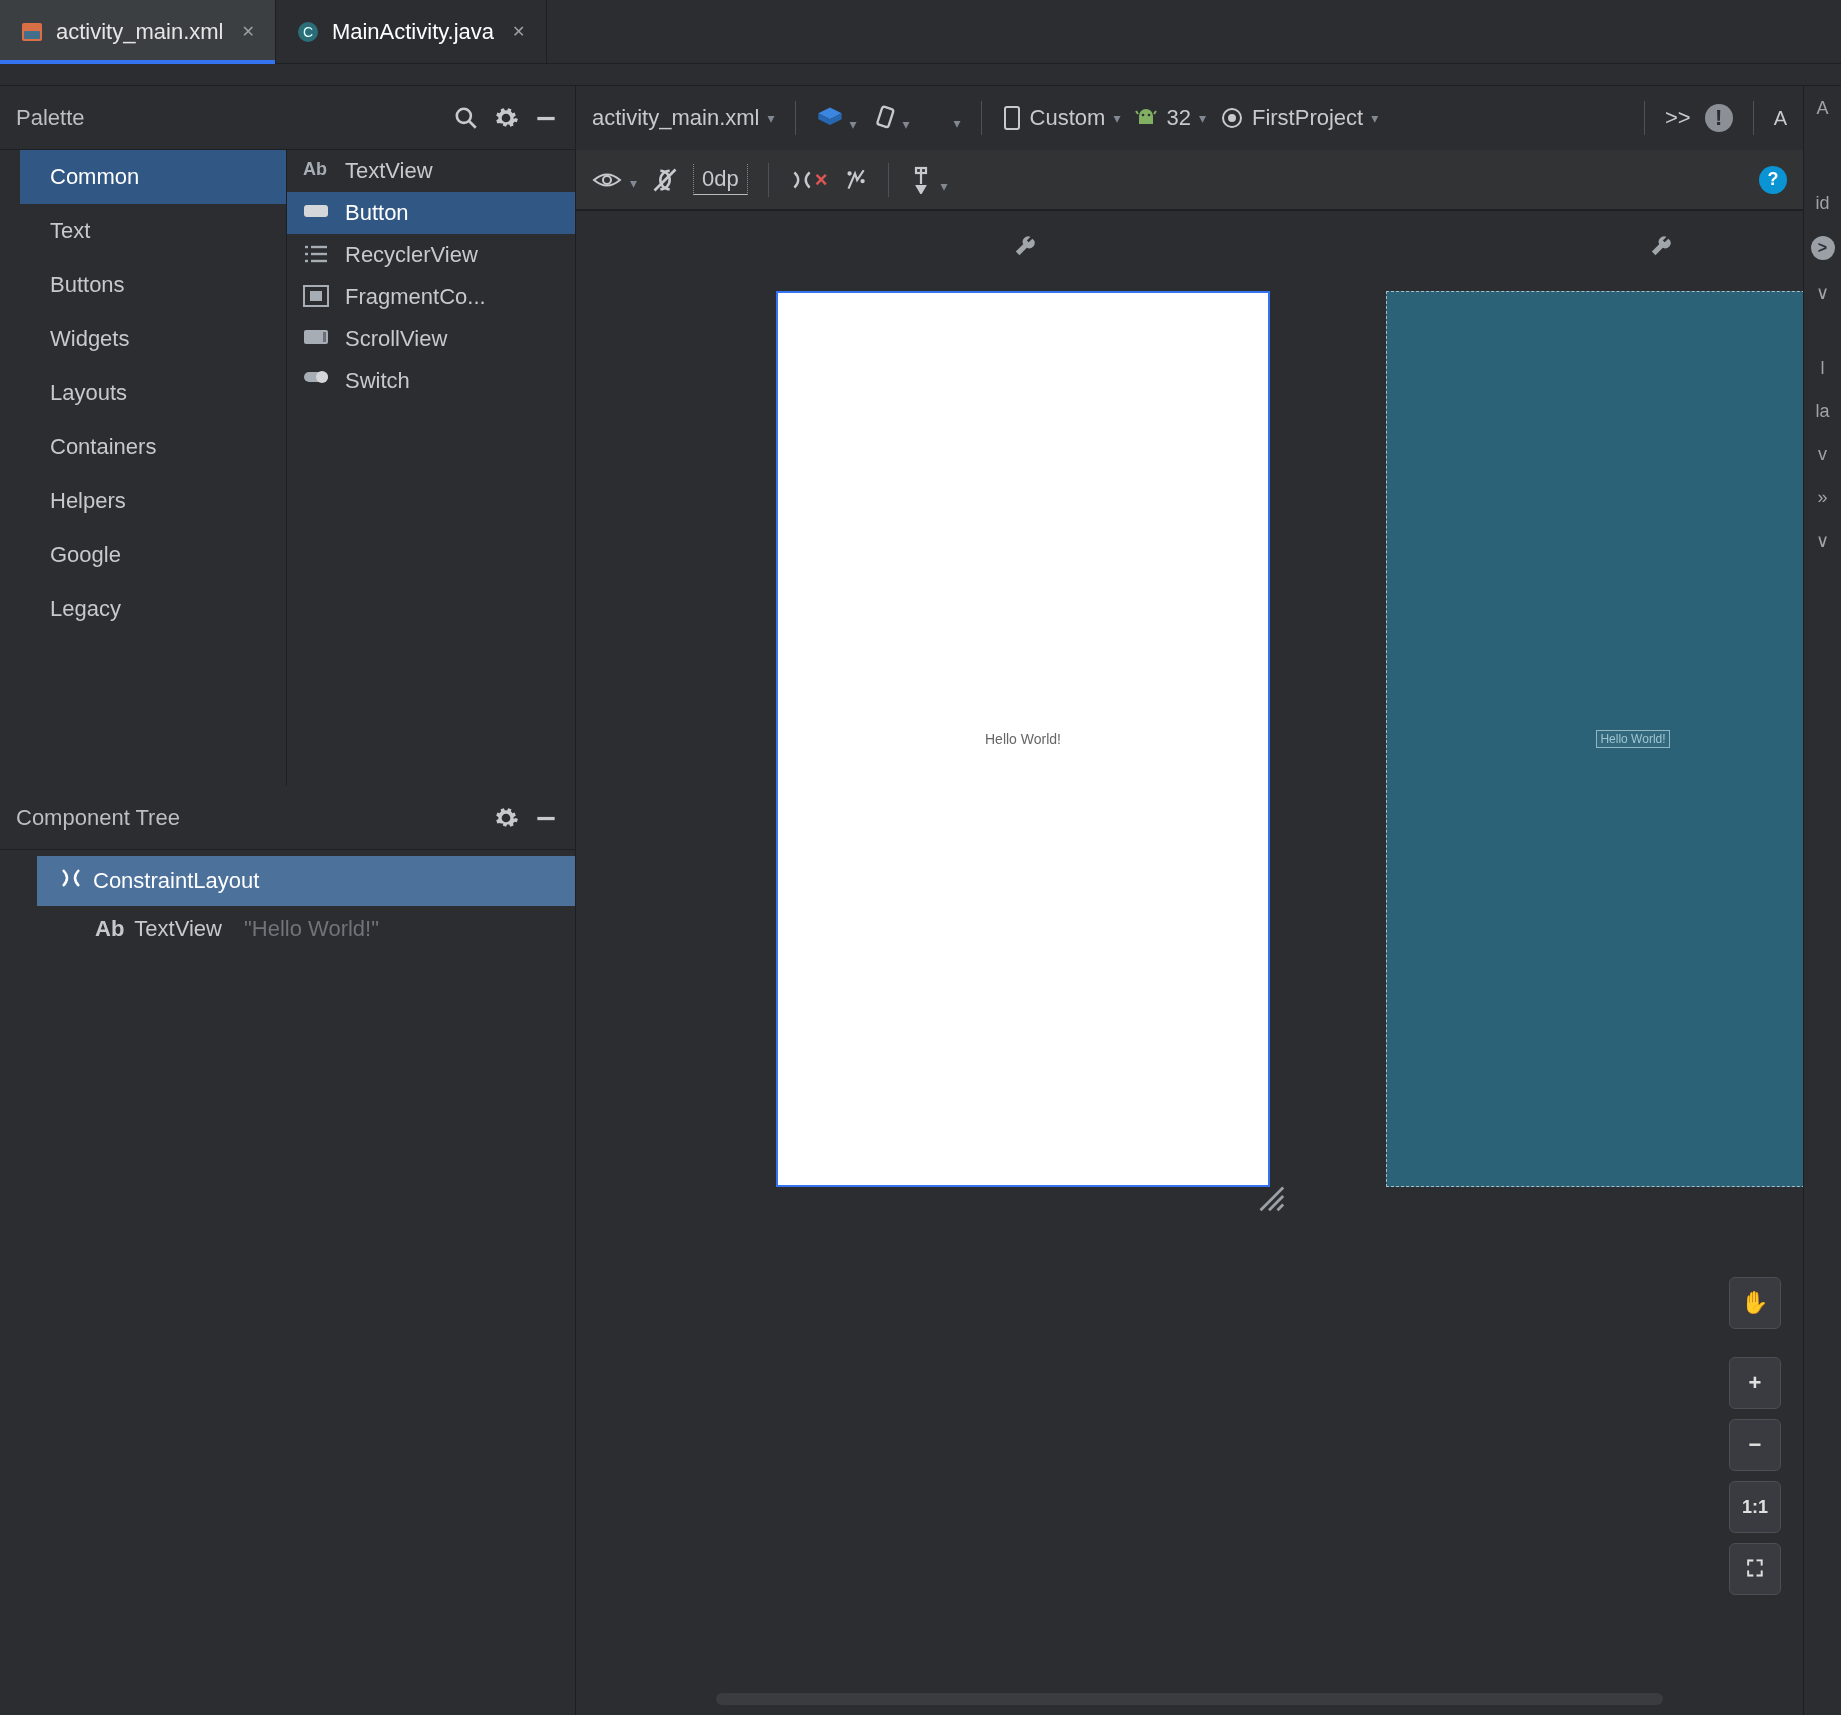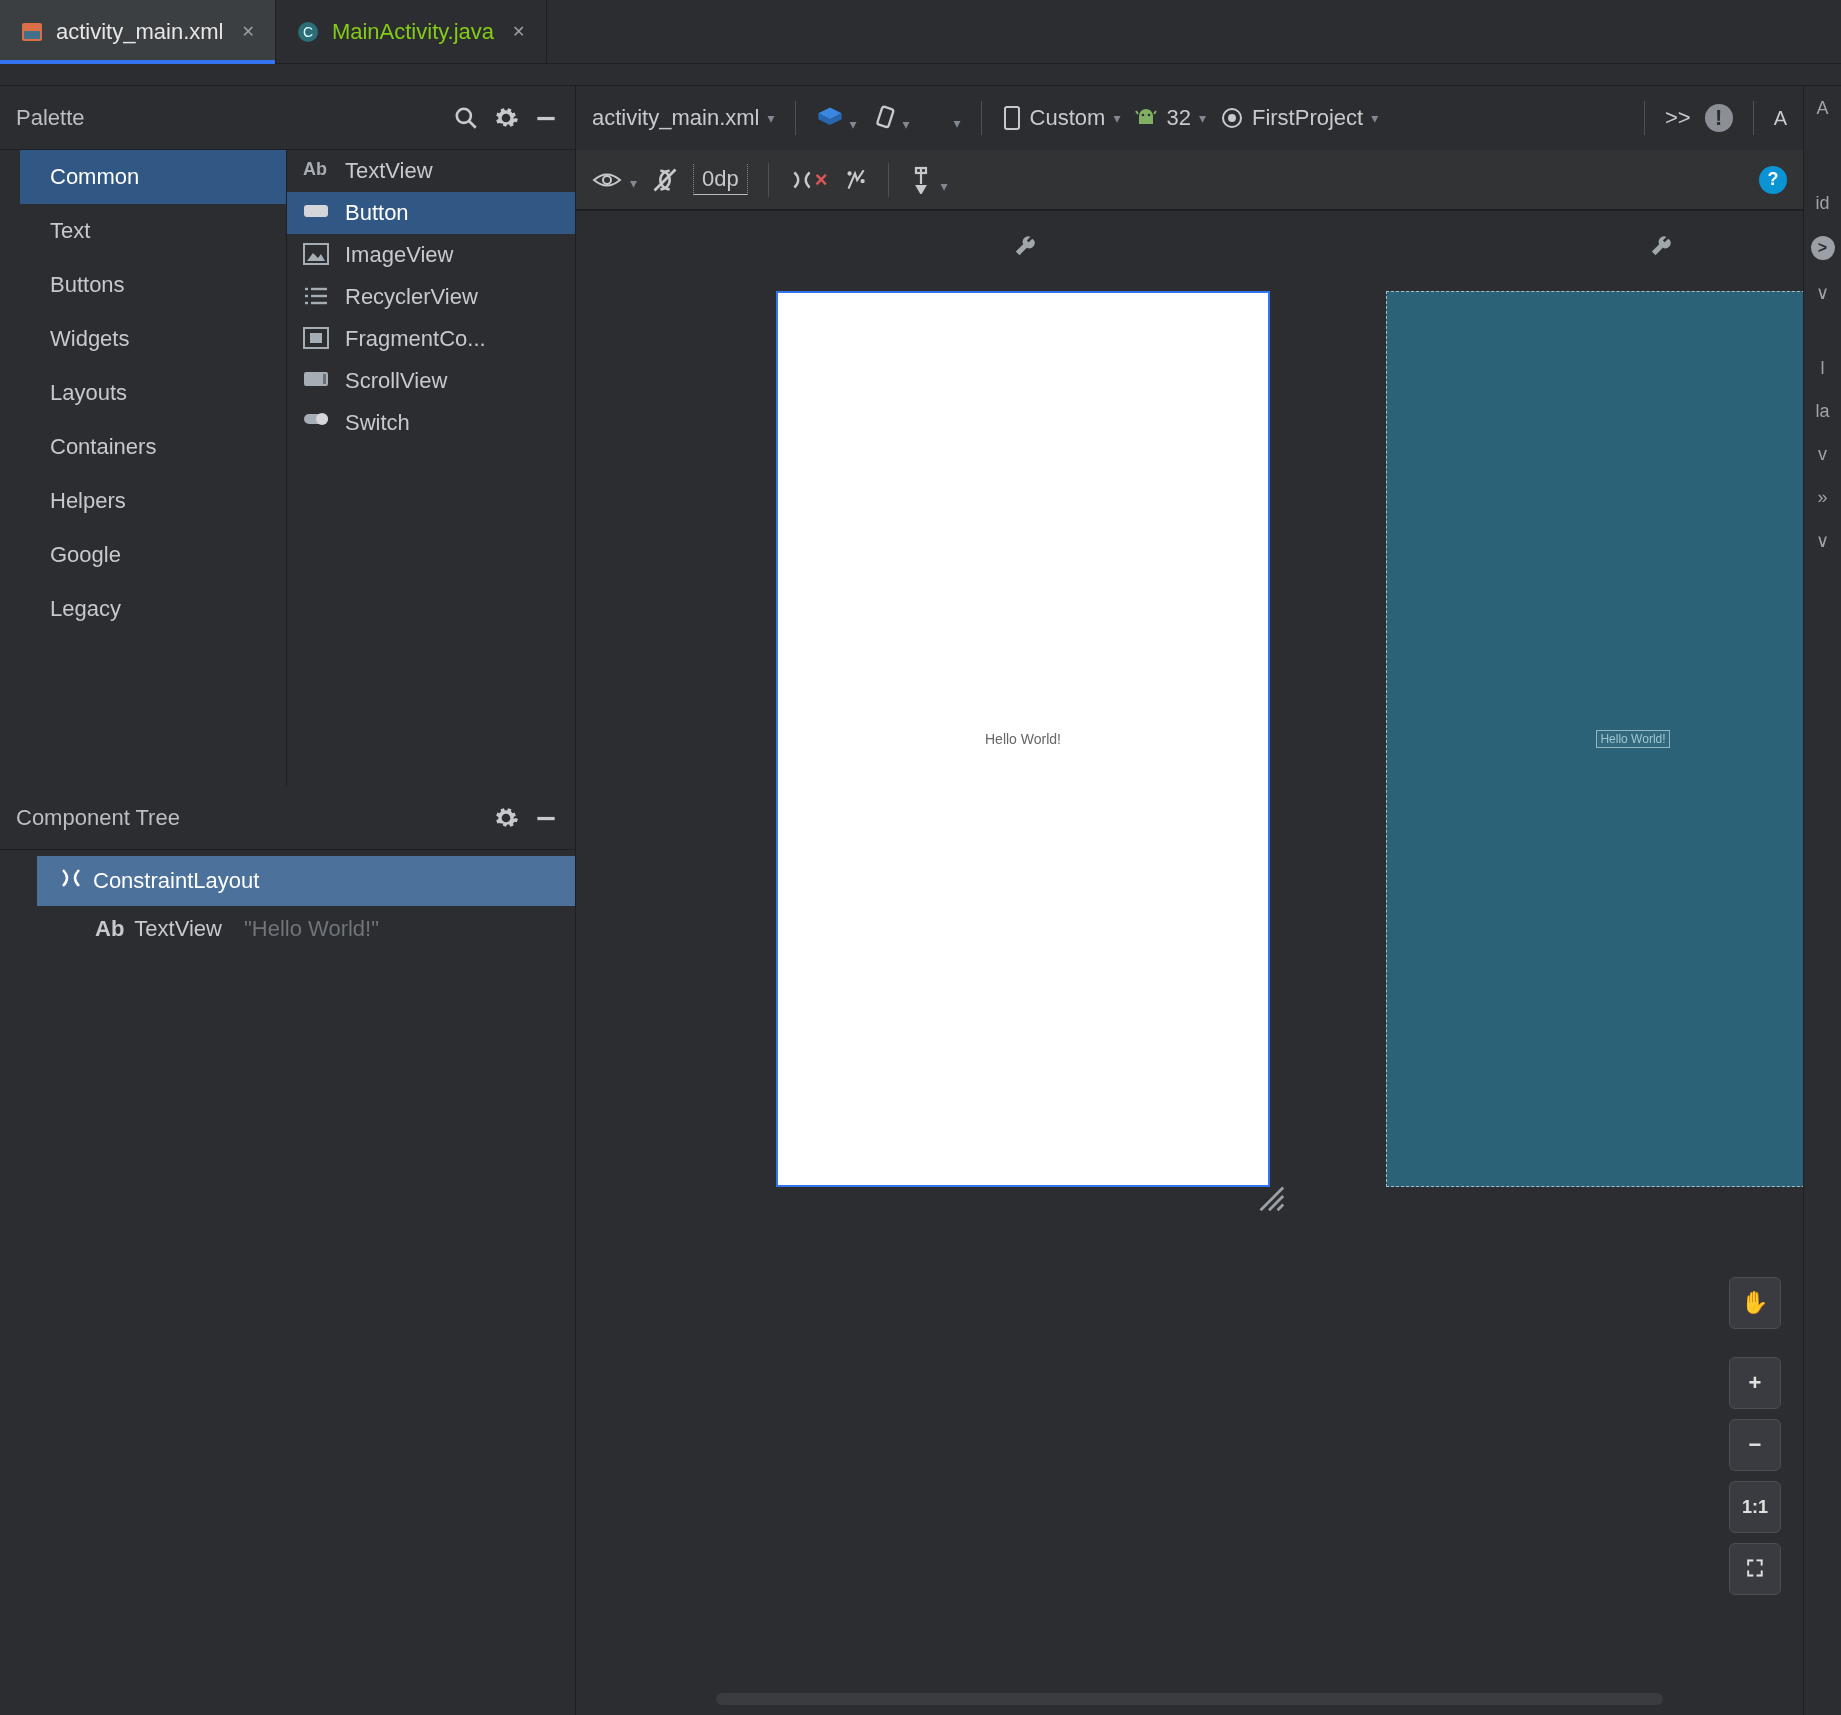--- a/index.html
+++ b/index.html
@@ -36,21 +36,21 @@
   background: #3c3f41;
 }
 .tab.active::after {
   content: '';
   position: absolute;
   left: 0; right: 0; bottom: -1px;
   height: 4px;
   background: #3574f0;
 }
 .tab-icon { width: 24px; height: 24px; display: inline-flex; }
-.tab-label { font-size: 22px; color: #84cc16; }
+.tab-label { font-size: 22px; color: #ffffff; }
 .tab.active .tab-label { color: #e6e6e6; }
 .tab-close { font-size: 16px; color: #9aa0a6; margin-left: 6px; }
 
 
 .divider-bar { height: 22px; background: #2b2d30; border-bottom: 1px solid #1e1f22; }
 
 
 .main { display: flex; flex: 1; min-height: 0; }
 
 
@@ -305,29 +305,20 @@
                 </span>
               <span>TextView</span>
             </li>
             <li class="selected">
               <span class="pi-icon">
                   <svg width="26" height="20" viewBox="0 0 26 20">
                     <rect x="1" y="4" width="24" height="12" rx="3" fill="#d4d6da"></rect>
                   </svg>
                 </span>
               <span>Button</span>
-            </li>
-            <li>
-              <span class="pi-icon">
-                  <svg width="26" height="22" viewBox="0 0 26 22">
-                    <rect x="1" y="1" width="24" height="20" fill="none" stroke="#a6adb5" stroke-width="2"></rect>
-                    <polygon points="4,18 10,10 15,15 18,11 22,18" fill="#a6adb5"></polygon>
-                  </svg>
-                </span>
-              <span>ImageView</span>
             </li>
             <li>
               <span class="pi-icon">
                   <svg width="26" height="22" viewBox="0 0 26 22" stroke="#a6adb5" stroke-width="2.4">
                     <line x1="2" y1="4" x2="5" y2="4"></line>
                     <line x1="8" y1="4" x2="24" y2="4"></line>
                     <line x1="2" y1="11" x2="5" y2="11"></line>
                     <line x1="8" y1="11" x2="24" y2="11"></line>
                     <line x1="2" y1="18" x2="5" y2="18"></line>
                     <line x1="8" y1="18" x2="24" y2="18"></line>

